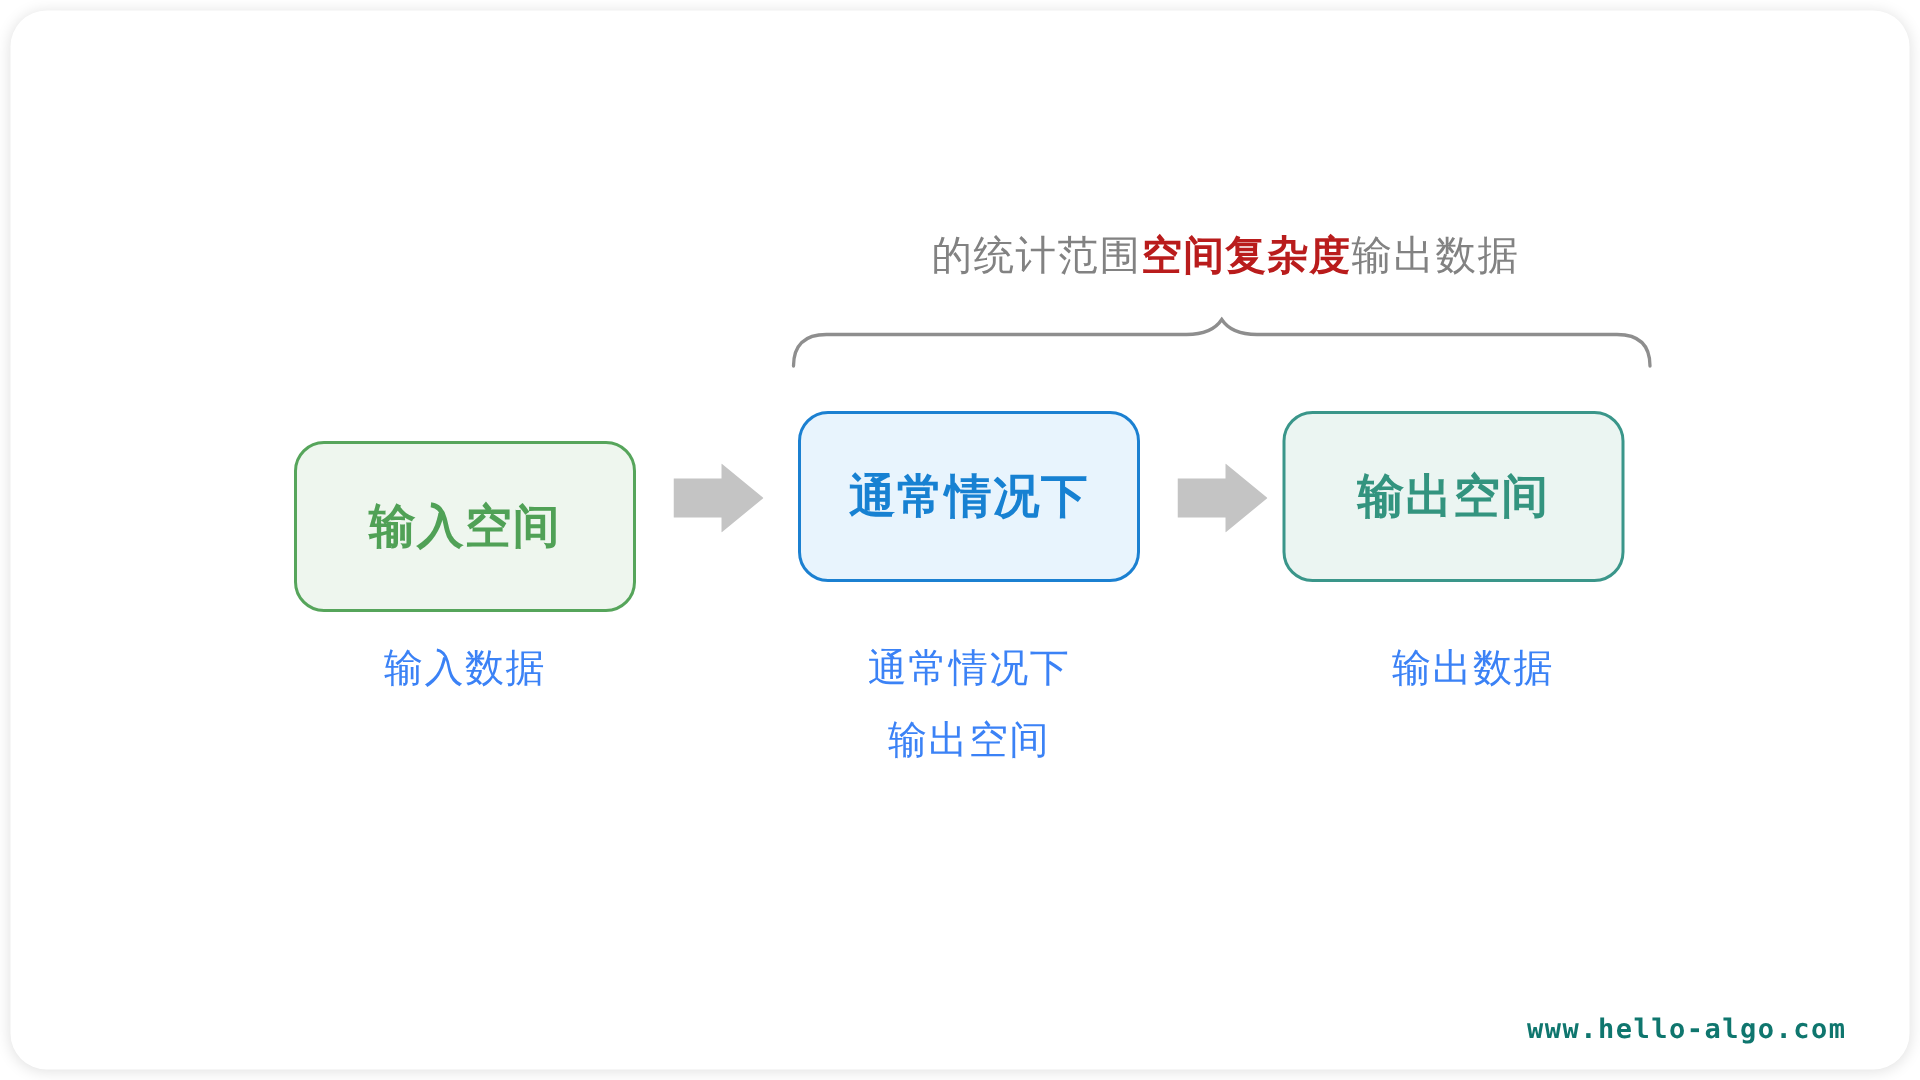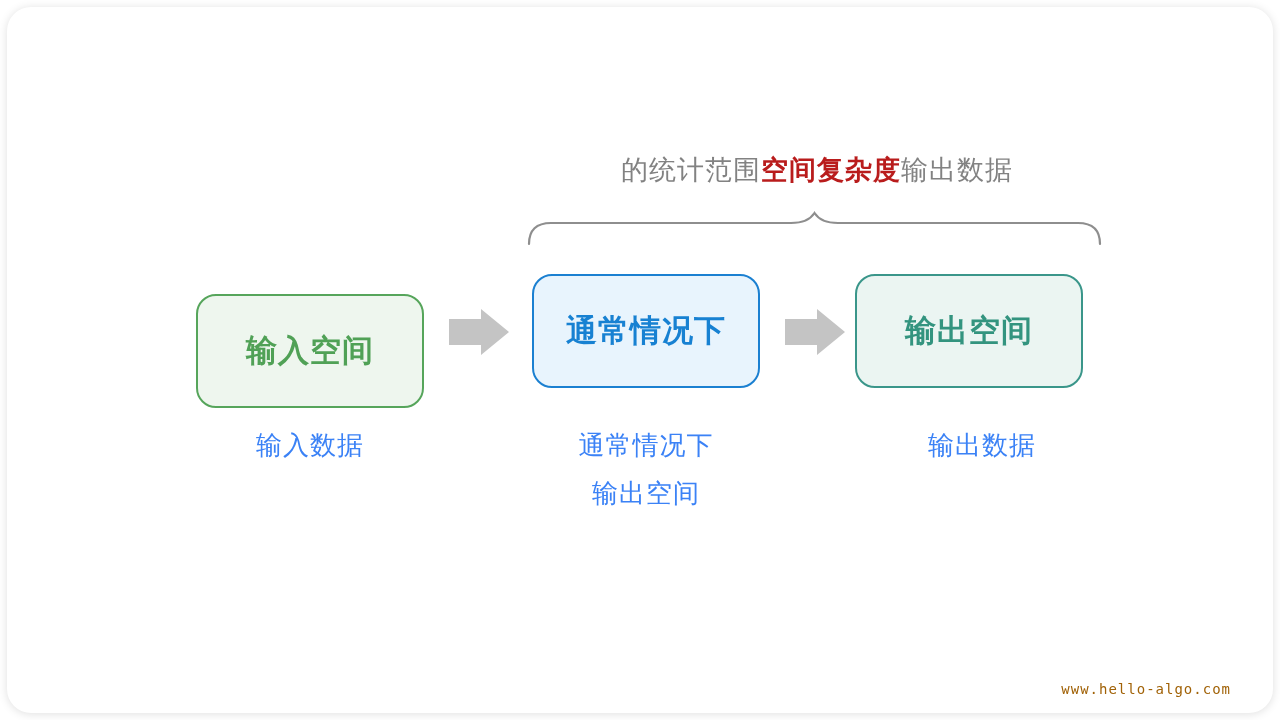--- a/index.html
+++ b/index.html
@@ -66,23 +66,24 @@
     color: #3b82f6;
     letter-spacing: 1px;
   }
   .cap1 { left: 189px; }
   .cap2 { left: 525px; }
   .cap3 { left: 861px; text-align: center; }
   .watermark {
     position: absolute;
     right: 42px; bottom: 16px;
     font-family: "DejaVu Sans Mono", "Liberation Mono", monospace;
-    font-size: 14px;
+    font-size: 18px;
     letter-spacing: 1px;
-    color: #a16207;
+    color: #0f766e;
+    font-weight: bold;
   }
 </style>
 </head>
 <body>
 
 <div class="page">
   <div class="card">
 
     <div class="title">
       <span>的统计范围</span><b>空间复杂度</b><span>输出数据</span>

